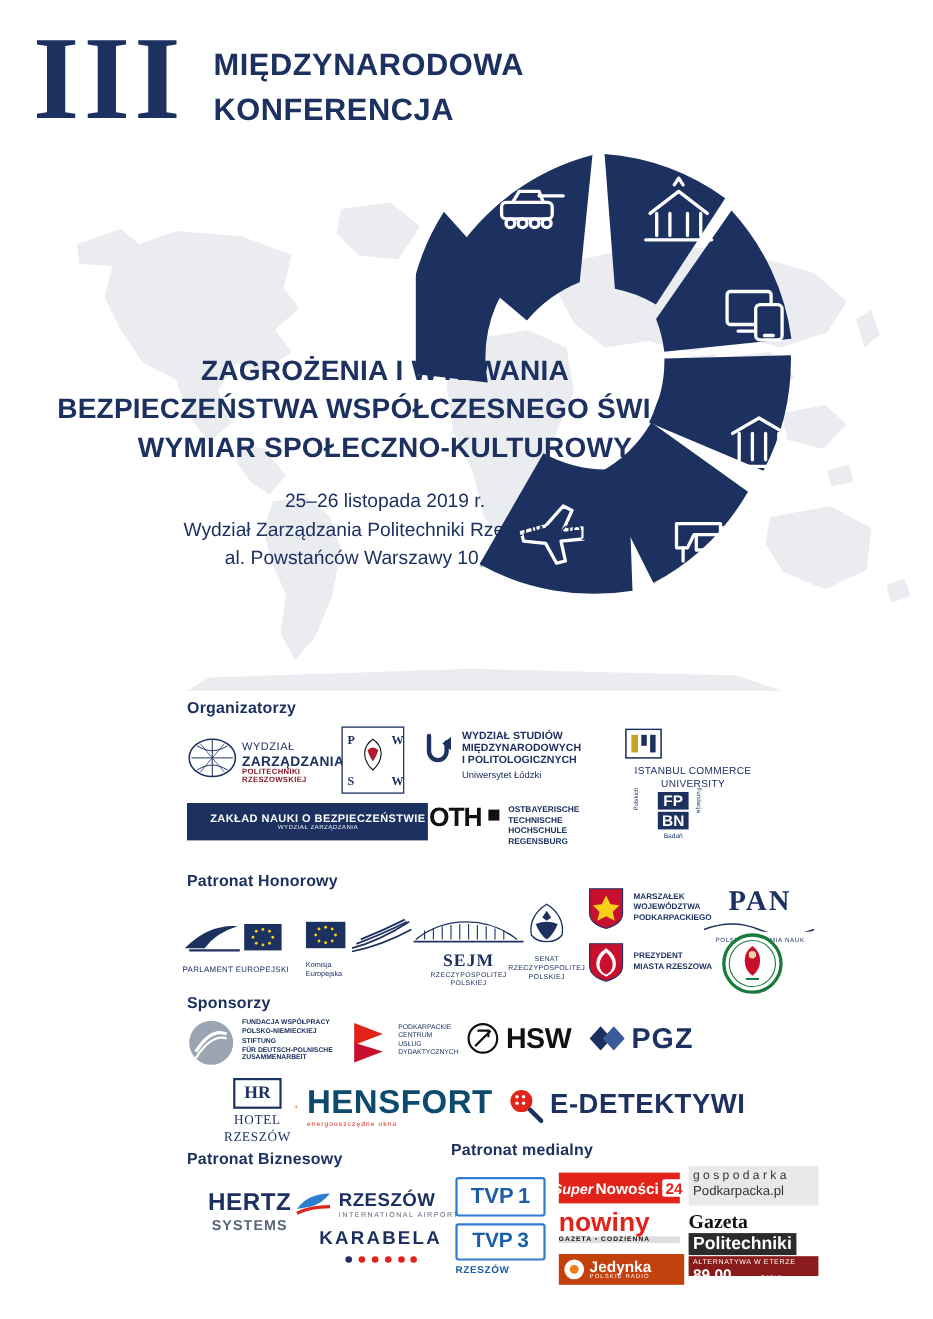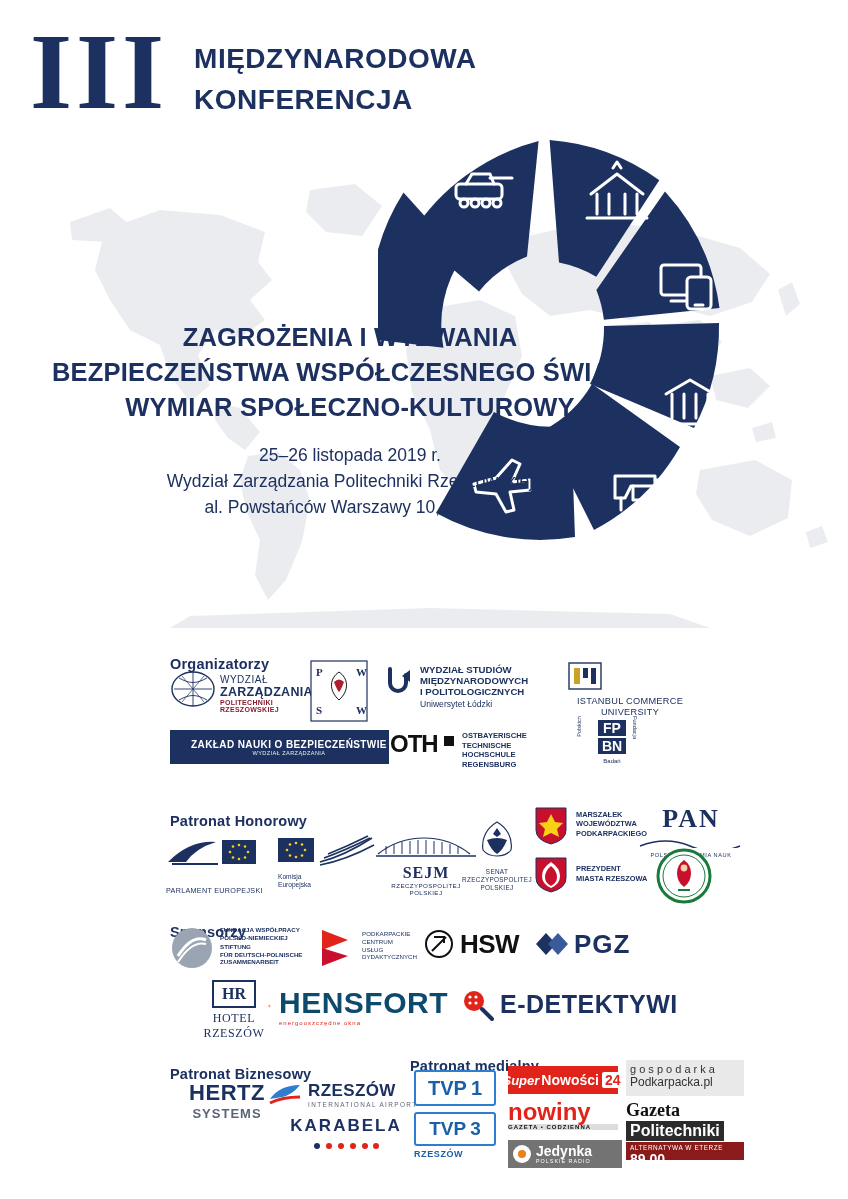--- a/index.html
+++ b/index.html
@@ -48,34 +48,34 @@
     color: #1d3160; letter-spacing: 0.2px;
   }
   .meta {
     margin-top: 17px; font-size: 17.5px; line-height: 26px; color: #1d3160;
     font-weight: normal;
   }
 
   
   .logos { position: absolute; left: 0; top: 618px; width: 848px; height: 580px; }
   .sect-label {
-    font-size: 14.5px; font-weight: bold; color: #1d3160; letter-spacing: .2px; margin-top: 20px;
+    font-size: 14.5px; font-weight: bold; color: #1d3160; letter-spacing: .2px;
   }
   .navybar { background:#1d3160; color:#fff; display:flex; align-items:center; justify-content:center;
              font-size:10.5px; font-weight:bold; letter-spacing:.4px;padding-left:19px; }
 
   .smallcaps { font-size: 7px; letter-spacing: .3px; }
 
   
   .tvp { background:#ffffff; border:2px solid #2e7dd1; color:#1b5fa8; font-weight:bold;
          display:flex; align-items:center; justify-content:center; border-radius:3px; }
   .supernow { background:#e2231a; color:#fff; font-weight:bold; display:flex;
               align-items:center; justify-content:center; }
   .nowiny { background:#fff; color:#e2231a; font-weight:bold; }
-  .jedynka { background:#737373; color:#fff; display:flex; align-items:center; }
+  .jedynka { background:#c2410c; color:#fff; display:flex; align-items:center; }
   .gazpol { background:#2b2b2b; color:#fff; font-weight:bold; }
   .radiocentrum { background:#8b1a1a; color:#fff; }
 
   .hertz { color:#1d3160; font-weight:bold; }
   .karabela { color:#1d3160; font-weight:bold; letter-spacing:2px; }
 
   .hsw { font-weight:bold; color:#111; }
   .pgz { font-weight:bold; color:#1d3160; }
   .edet { font-weight:bold; color:#1d3160; }
 </style>
@@ -294,21 +294,21 @@
           <circle cx="73" cy="9" r="1.3"></circle>
             <circle cx="79" cy="10.5" r="1.3"></circle>
             <circle cx="82" cy="16" r="1.3"></circle>
           <circle cx="79" cy="21.5" r="1.3"></circle>
             <circle cx="73" cy="23" r="1.3"></circle>
             <circle cx="67" cy="21.5" r="1.3"></circle>
           <circle cx="64" cy="16" r="1.3"></circle>
             <circle cx="67" cy="10.5" r="1.3"></circle>
         </g>
       </svg>
-      <div style="font-size:7.2px;letter-spacing:.3px;margin-top:12px;color:#1d3160;">PARLAMENT EUROPEJSKI</div>
+      <div style="font-size:7.2px;letter-spacing:.3px;margin-top:2px;color:#1d3160;">PARLAMENT EUROPEJSKI</div>
     </div>
 
     <div style="position:absolute; left:278px; top:216px; width:106px; height:48px;">
       <svg width="100" height="34" viewBox="0 0 100 34">
         <rect x="0" y="4" width="36" height="24" fill="#1d3160"></rect>
         <g fill="#f7d117">
           <circle cx="18" cy="9" r="1.3"></circle>
             <circle cx="24" cy="10.5" r="1.3"></circle>
             <circle cx="27" cy="16" r="1.3"></circle>
           <circle cx="24" cy="21.5" r="1.3"></circle>

